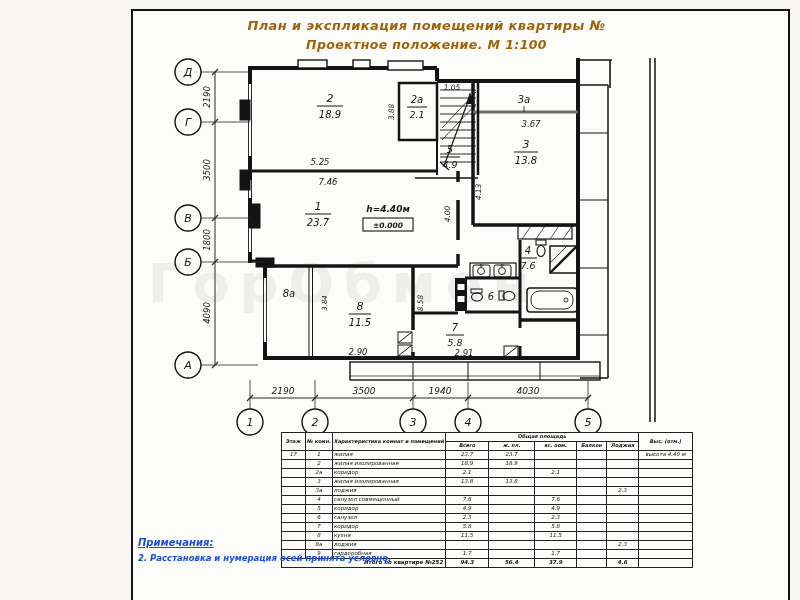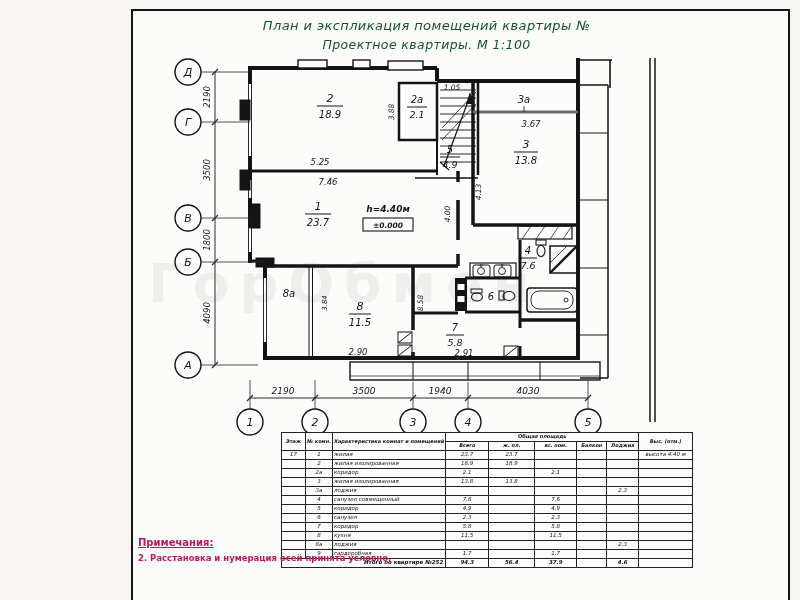--- a/index.html
+++ b/index.html
@@ -7,21 +7,21 @@
     width:800px;height:600px;overflow:hidden;position:relative;
     background:#f7f6f3;
     font-family:"DejaVu Sans",sans-serif;color:#141414;
   }
   .sheet{
     position:absolute;left:131px;top:9px;width:659px;height:600px;
     border:2.5px solid #141414;background:#fcfcfa;box-sizing:border-box;
   }
   .title{
     position:absolute;left:133px;top:16px;width:587px;text-align:center;
-    font-style:italic;font-weight:400;line-height:1.5;color:#14532d;
+    font-style:italic;font-weight:700;line-height:1.5;color:#a16207;
   }
   .title .t1{font-size:13px;letter-spacing:.4px;}
   .title .t2{font-size:12.5px;letter-spacing:.4px;}
   .watermark{
     position:absolute;left:148px;top:252px;width:560px;
     font-size:54px;font-weight:700;letter-spacing:10px;
     color:rgba(120,120,120,.10);white-space:nowrap;pointer-events:none;
   }
   svg.plan{position:absolute;left:0;top:0;}
   svg text{font-family:"DejaVu Sans",sans-serif;font-style:italic;fill:#161616;}
@@ -32,35 +32,36 @@
   }
   .expl td,.expl th{
     border:0.8px solid #222;padding:0 1px;height:8px;line-height:1.05;
     text-align:center;font-weight:400;overflow:hidden;white-space:nowrap;
   }
   .expl th{font-size:5px;font-weight:600;}
   .expl td.descr-cell{text-align:left;}
   .expl tr.total-row td{font-weight:600;}
   .expl tr.total-row td:first-child{text-align:right;padding-right:2px;}
   .notes{
-    position:absolute;left:138px;top:537px;width:600px;color:#be185d;
+    position:absolute;left:138px;top:537px;width:600px;color:#1d4ed8;
+    font-style:italic;
   }
   .notes .nh{font-size:10px;font-weight:700;text-decoration:underline;margin-bottom:4px;}
   .notes .ni{font-size:8.5px;font-weight:600;line-height:1.5;}
 </style>
 </head>
 <body>
 
 <div class="sheet"></div>
 
 <div class="watermark">ГорОбмен</div>
 
 <div class="title">
   <div class="t1">План и экспликация помещений квартиры №</div>
-  <div class="t2">Проектное квартиры. М 1:100</div>
+  <div class="t2">Проектное положение. М 1:100</div>
 </div>
 
 <svg class="plan" width="800" height="600" viewBox="0 0 800 600">
 
   <g stroke="#141414" fill="none">
 
     <path d="M250,68 H437" stroke-width="4"></path>
     <path d="M437,68 V81 M437,81 H580" stroke-width="4"></path>
 
     <rect x="298" y="60" width="29" height="8" stroke-width="1.4" fill="#fcfcfa"></rect>

